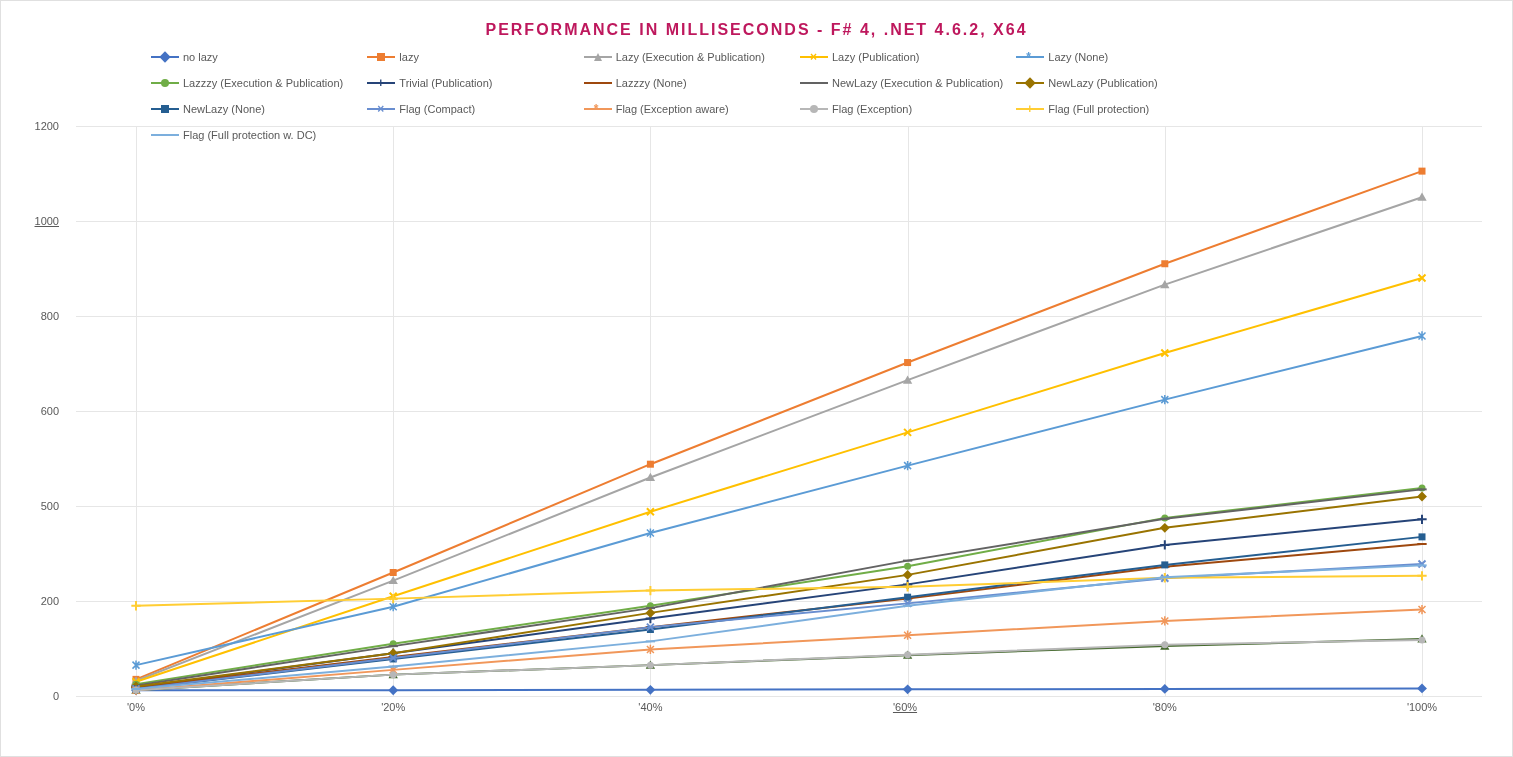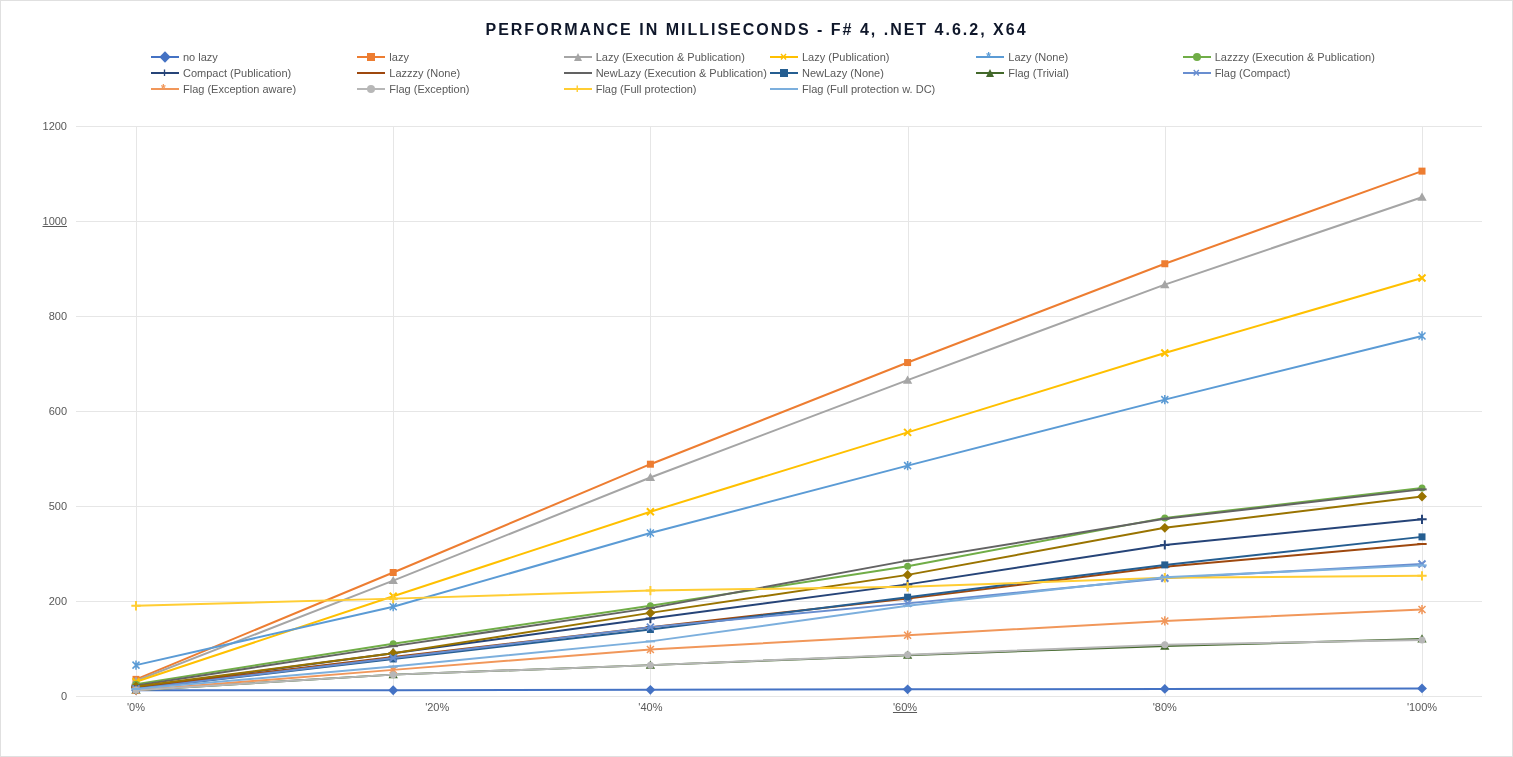--- a/index.html
+++ b/index.html
@@ -14,28 +14,28 @@
     width: 1513px;
     height: 757px;
     position: relative;
     border: 1px solid #e0e0e0;
   }
   .chart-title {
     text-align: center;
     font-size: 16px;
     font-weight: 600;
     letter-spacing: 2px;
-    color: #0f172a;
+    color: #be185d;
     padding: 20px 0 10px 0;
   }
   .legend {
     display: flex;
     flex-wrap: wrap;
     padding: 0 118px 10px 150px;
-    gap: 0;
+    gap: 10px;
   }
   .legend-item {
     display: flex;
     align-items: center;
     width: 16.6%;
     font-size: 11px;
     color: #595959;
     padding: 2px 0;
   }
   .legend-marker {
@@ -68,21 +68,21 @@
   }
   .y-axis {
     position: absolute;
     left: 40px;
     top: 125px;
     bottom: 60px;
     width: 30px;
   }
   .y-tick {
     position: absolute;
-    right: 4px;
+    right: 12px;
     font-size: 11px;
     color: #595959;
     transform: translateY(-50%);
     text-align: right;
     width: 30px;
   }
   .x-axis {
     position: absolute;
     left: 75px;
     right: 30px;
@@ -164,49 +164,49 @@
           <span class="legend-line" style="background: rgb(112, 173, 71);"></span>
           <span class="legend-shape" style="background: rgb(112, 173, 71); border-radius: 50%;"></span>
         </span>
         <span>Lazzzy (Execution &amp; Publication)</span>
       </div>
       <div class="legend-item">
         <span class="legend-marker">
           <span class="legend-line" style="background: rgb(38, 68, 120);"></span>
           <span class="legend-shape" style="background: transparent; color: rgb(38, 68, 120); font-size: 12px; line-height: 8px; font-weight: bold;">+</span>
         </span>
-        <span>Compact (Publication)</span>
+        <span>Trivial (Publication)</span>
       </div>
       <div class="legend-item">
         <span class="legend-marker">
           <span class="legend-line" style="background: rgb(158, 72, 14);"></span>
           <span class="legend-shape" style="background: transparent; color: rgb(158, 72, 14); font-size: 12px; line-height: 8px; font-weight: bold;">−</span>
         </span>
         <span>Lazzzy (None)</span>
       </div>
       <div class="legend-item">
         <span class="legend-marker">
           <span class="legend-line" style="background: rgb(99, 99, 99);"></span>
           <span class="legend-shape" style="background: transparent; color: rgb(99, 99, 99); font-size: 12px; line-height: 8px; font-weight: bold;">−</span>
         </span>
         <span>NewLazy (Execution &amp; Publication)</span>
       </div>
       <div class="legend-item">
         <span class="legend-marker">
+          <span class="legend-line" style="background: rgb(153, 115, 0);"></span>
+          <span class="legend-shape" style="background: rgb(153, 115, 0); transform: rotate(45deg);"></span>
+        </span>
+        <span>NewLazy (Publication)</span>
+      </div>
+      <div class="legend-item">
+        <span class="legend-marker">
           <span class="legend-line" style="background: rgb(37, 94, 145);"></span>
           <span class="legend-shape" style="background: rgb(37, 94, 145);"></span>
         </span>
         <span>NewLazy (None)</span>
-      </div>
-      <div class="legend-item">
-        <span class="legend-marker">
-          <span class="legend-line" style="background: rgb(67, 104, 43);"></span>
-          <span class="legend-shape" style="background: transparent; border-left: 4px solid transparent; border-right: 4px solid transparent; border-bottom: 8px solid rgb(67, 104, 43); width: 0px; height: 0px;"></span>
-        </span>
-        <span>Flag (Trivial)</span>
       </div>
       <div class="legend-item">
         <span class="legend-marker">
           <span class="legend-line" style="background: rgb(105, 142, 208);"></span>
           <span class="legend-shape" style="background: transparent; color: rgb(105, 142, 208); font-size: 12px; line-height: 8px; font-weight: bold;">×</span>
         </span>
         <span>Flag (Compact)</span>
       </div>
       <div class="legend-item">
         <span class="legend-marker">
@@ -581,19 +581,19 @@
         <g>
           <path d="M1084.1333333333332,451.25 L1093.4666666666667,451.25" stroke="#7CAFDD" stroke-width="2" fill="none"></path>
         </g>
         <g>
           <path d="M1341.3333333333333,439.375 L1350.6666666666667,439.375" stroke="#7CAFDD" stroke-width="2" fill="none"></path>
         </g>
       </svg>
   </div>
   <div class="x-axis" id="x-axis">
       <div class="x-tick" style="left: 60px;">'0%</div>
-      <div class="x-tick" style="left: 317.2px; margin-left: 44px;">'20%</div>
+      <div class="x-tick" style="left: 317.2px;">'20%</div>
       <div class="x-tick" style="left: 574.4px;">'40%</div>
       <div class="x-tick" style="left: 829px; text-decoration: underline;">'60%</div>
       <div class="x-tick" style="left: 1088.8px;">'80%</div>
       <div class="x-tick" style="left: 1346px;">'100%</div>
     </div>
 </div>
 
 </body></html>

